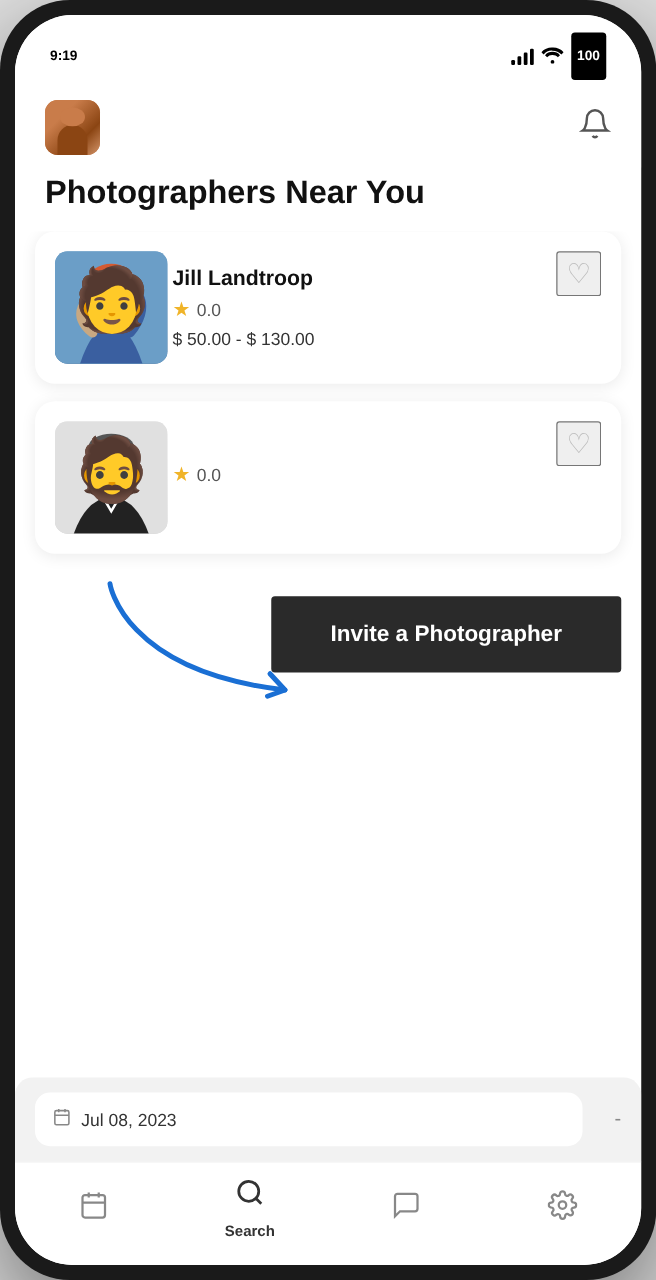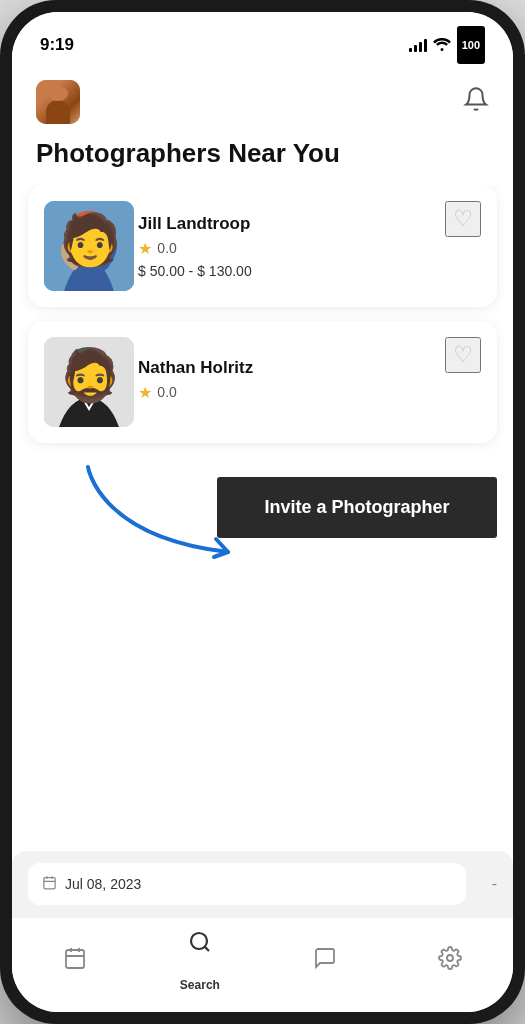--- a/index.html
+++ b/index.html
@@ -33,21 +33,21 @@
     
     .status-bar {
       display: flex;
       justify-content: space-between;
       align-items: center;
       padding: 14px 28px 6px;
       background: #fff;
       flex-shrink: 0;
     }
     .status-time {
-      font-size: 17px;
+      font-size: 11px;
       font-weight: 700;
       color: #000;
     }
     .status-icons {
       display: flex;
       align-items: center;
       gap: 6px;
     }
     .signal-bars {
       display: flex;
@@ -312,21 +312,21 @@
       align-items: center;
       padding: 12px 0 20px;
       background: #fff;
       border-top: 1px solid #f0f0f0;
       flex-shrink: 0;
     }
     .nav-item {
       display: flex;
       flex-direction: column;
       align-items: center;
-      gap: 18px;
+      gap: 6px;
       cursor: pointer;
       min-width: 60px;
     }
     .nav-icon {
       font-size: 22px;
       color: #888;
     }
     .nav-icon.active {
       color: #333;
     }
@@ -424,21 +424,20 @@
             <path d="M32 38 Q45 50 58 38 Q58 48 45 52 Q32 48 32 38Z" fill="#888"></path>
 
             <path d="M15 90 Q25 62 45 60 Q65 62 75 90Z" fill="#222"></path>
 
             <rect x="39" y="48" width="12" height="12" fill="#c8a882"></rect>
 
             <path d="M38 60 L45 72 L52 60" stroke="#fff" stroke-width="2" fill="none"></path>
           </svg>
         </div>
         <div class="card-info">
-          <div class="card-name">Nathan Holritz</div>
           <div class="card-rating">
             <span class="star-icon">★</span>
             <span class="rating-value">0.0</span>
           </div>
         </div>
         <button class="heart-btn">♡</button>
       </div>
 
       <div class="invite-area">
 

